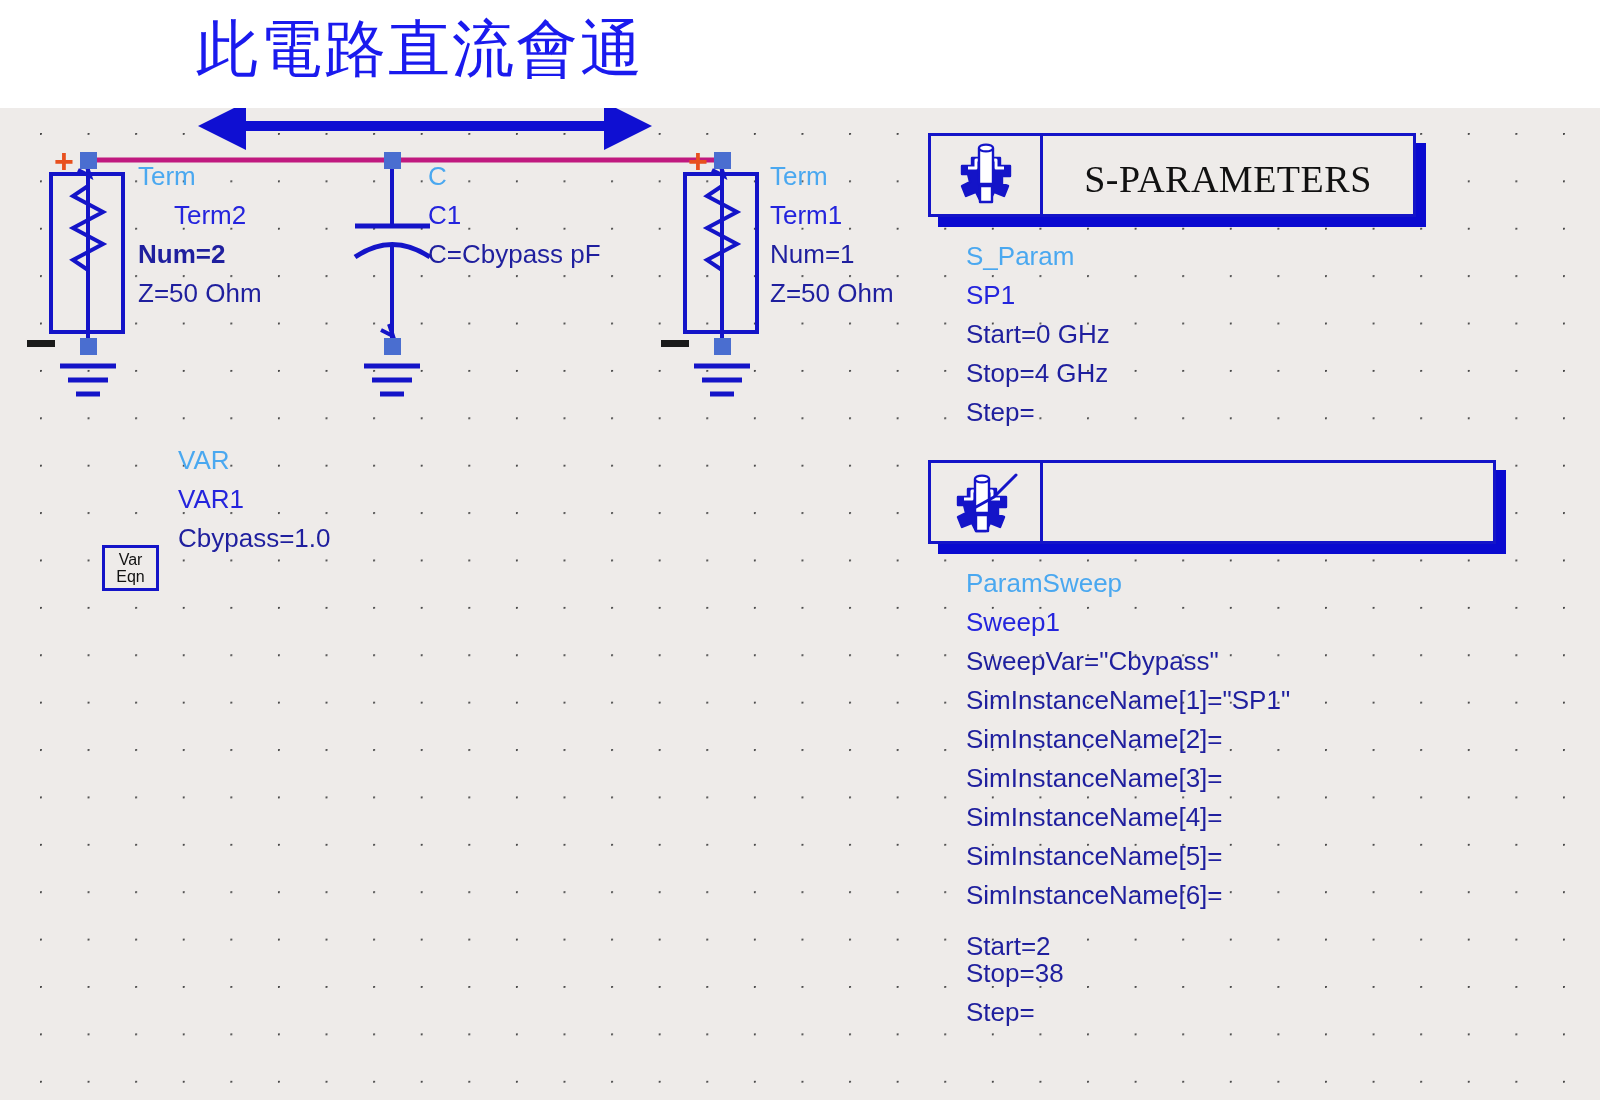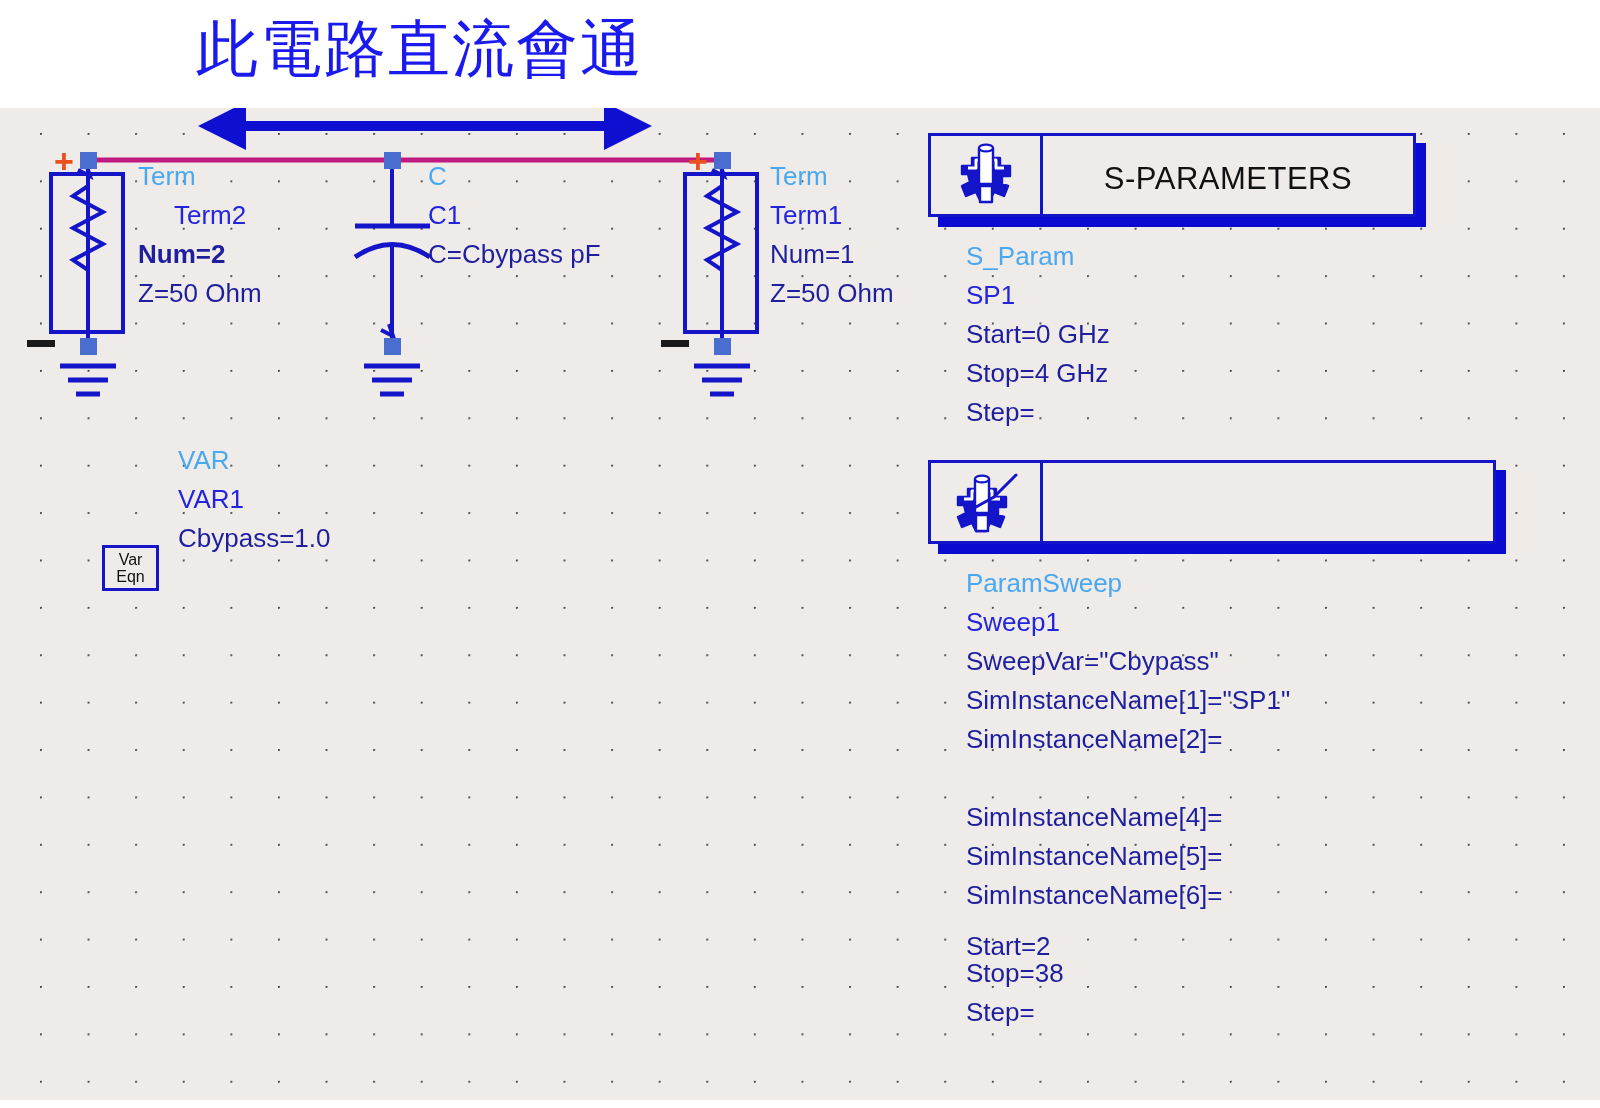--- a/index.html
+++ b/index.html
@@ -100,24 +100,24 @@
     width: 112px;
     display: flex;
     align-items: center;
     justify-content: center;
   }
   .analysis-title {
     flex: 1 1 auto;
     display: flex;
     align-items: center;
     justify-content: center;
-    font-size: 31px;
+    font-size: 38px;
     color: #111111;
     letter-spacing: 0.5px;
-    font-family: Liberation Sans, sans-serif;
+    font-family: Liberation Serif, serif;
     white-space: nowrap;
     margin-top: 8px;
   }
 
   
   #var-box {
     position: absolute;
     left: 102px; top: 437px;
     width: 57px; height: 46px;
     box-sizing: border-box;
@@ -288,20 +288,21 @@
           </svg>
         </div>
       </div>
     </div>
 
     <div class="ads-text type" style="left:966px; top:456px;">ParamSweep</div>
     <div class="ads-text inst" style="left:966px; top:495px;">Sweep1</div>
     <div class="ads-text" style="left:966px; top:534px;">SweepVar="Cbypass"</div>
     <div class="ads-text" style="left:966px; top:573px;">SimInstanceName[1]="SP1"</div>
     <div class="ads-text" style="left:966px; top:612px;">SimInstanceName[2]=</div>
+    <div class="ads-text" style="left:966px; top:651px;">SimInstanceName[3]=</div>
     <div class="ads-text" style="left:966px; top:690px;">SimInstanceName[4]=</div>
     <div class="ads-text" style="left:966px; top:729px;">SimInstanceName[5]=</div>
     <div class="ads-text" style="left:966px; top:768px;">SimInstanceName[6]=</div>
     <div class="ads-text" style="left:966px; top:807px;margin-top:12px;">Start=2</div>
     <div class="ads-text" style="left:966px; top:846px;">Stop=38</div>
     <div class="ads-text" style="left:966px; top:885px;">Step=</div>
 
   </div>
 
   <div id="canvas-bottom-strip"></div>

